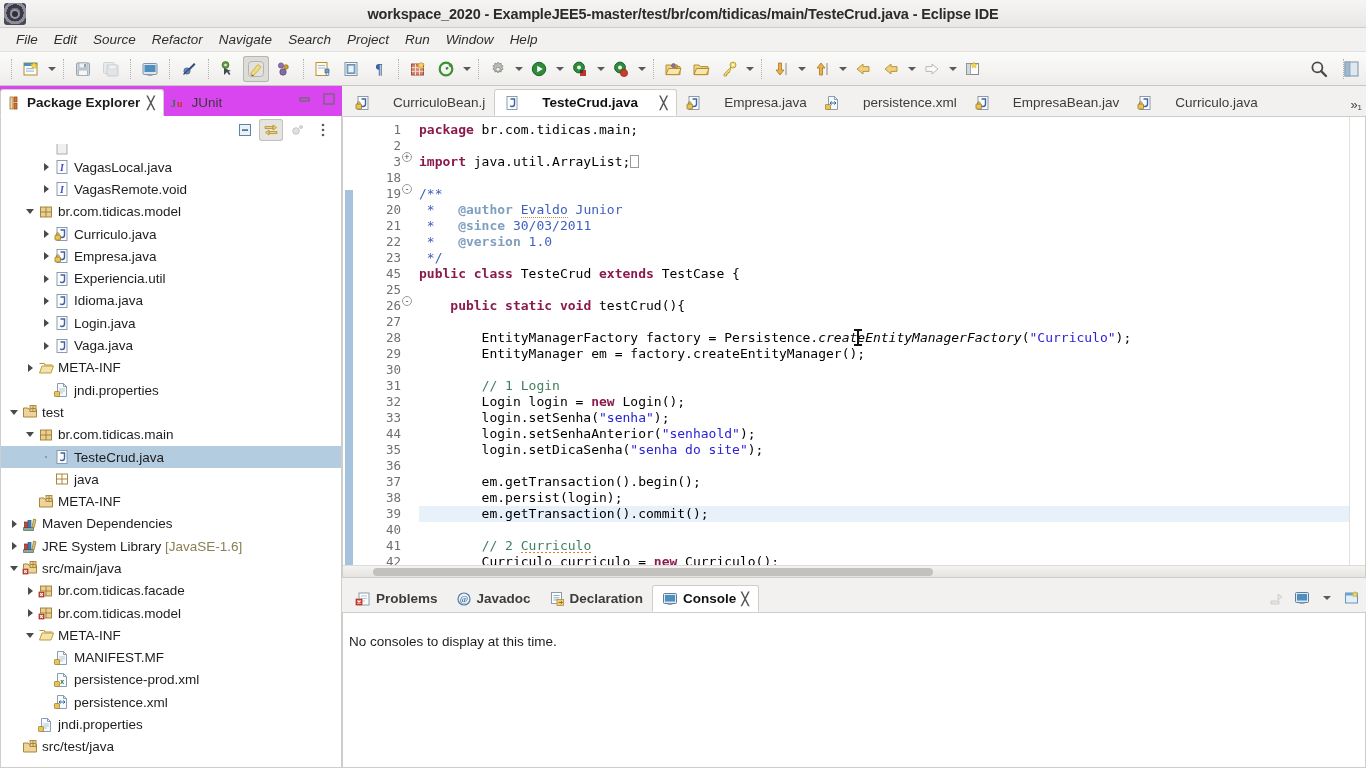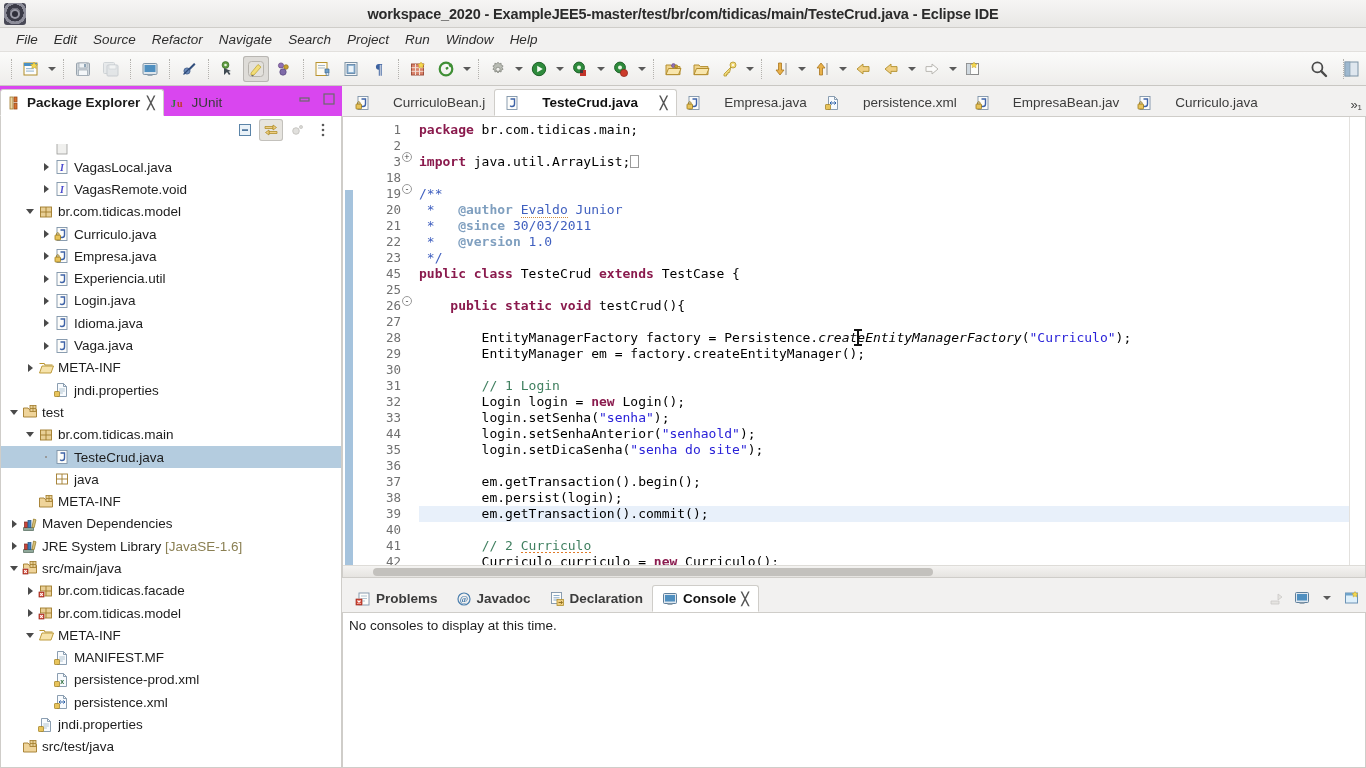--- a/index.html
+++ b/index.html
@@ -245,21 +245,21 @@
     cursor: default; border-radius: 3px 3px 0 0; white-space: nowrap; font-weight: bold;
   }
   .ctab.active { background: #fff; color: #111; font-weight: bold;
                  border: 1px solid #cfcdc9; border-bottom: 1px solid #fff; }
   .ctab .xg { font-size: 12px; color: #555; }
   .console-tools { position: absolute; right: 2px; bottom: 3px; display: flex; align-items: center; gap: 1px; }
   .ctb { width: 24px; height: 22px; display:flex; align-items:center; justify-content:center; border-radius:3px; cursor: default; }
   .console-body {
     position: absolute; left: 0; right: 0; top: 30px; bottom: 0;
     background: #fff; border: 1px solid #cfcdc9;
-    font-size: 13.5px; color: #1d1d1d; padding: 5px 6px;
+    font-size: 13.5px; color: #1d1d1d; padding: 21px 6px;
   }
 
   svg { display: block; }
 </style>
 </head>
 <body>
 
 <div class="titlebar">
   <div class="title-logo"></div>
   <div class="title-text">workspace_2020 - ExampleJEE5-master/test/br/com/tidicas/main/TesteCrud.java - Eclipse IDE</div>
@@ -638,31 +638,31 @@
           <span class="tlabel">Experiencia.util</span>
         </div>
         <div class="trow">
           <span class="twist closed" style="margin-left: 38px;"></span>
           <span class="ticon">
             <svg width="16" height="16" viewBox="0 0 16 16">
               <rect x="3" y="1.5" width="10" height="13" fill="#fdfdfb" stroke="#7e93a8" stroke-width=".9"></rect>
               <path d="M6.5 4 h4 v5 q0 2.5 -2.5 2.5 q-1.3 0 -1.8 -.9" fill="none" stroke="#3f63a8" stroke-width="1.4"></path>
             </svg>
           </span>
+          <span class="tlabel">Idioma.java</span>
+        </div>
+        <div class="trow">
+          <span class="twist closed" style="margin-left: 38px;"></span>
+          <span class="ticon">
+            <svg width="16" height="16" viewBox="0 0 16 16">
+              <rect x="3" y="1.5" width="10" height="13" fill="#fdfdfb" stroke="#7e93a8" stroke-width=".9"></rect>
+              <path d="M6.5 4 h4 v5 q0 2.5 -2.5 2.5 q-1.3 0 -1.8 -.9" fill="none" stroke="#3f63a8" stroke-width="1.4"></path>
+            </svg>
+          </span>
           <span class="tlabel">Login.java</span>
-        </div>
-        <div class="trow">
-          <span class="twist closed" style="margin-left: 38px;"></span>
-          <span class="ticon">
-            <svg width="16" height="16" viewBox="0 0 16 16">
-              <rect x="3" y="1.5" width="10" height="13" fill="#fdfdfb" stroke="#7e93a8" stroke-width=".9"></rect>
-              <path d="M6.5 4 h4 v5 q0 2.5 -2.5 2.5 q-1.3 0 -1.8 -.9" fill="none" stroke="#3f63a8" stroke-width="1.4"></path>
-            </svg>
-          </span>
-          <span class="tlabel">Idioma.java</span>
         </div>
         <div class="trow">
           <span class="twist closed" style="margin-left: 38px;"></span>
           <span class="ticon">
             <svg width="16" height="16" viewBox="0 0 16 16">
               <rect x="3" y="1.5" width="10" height="13" fill="#fdfdfb" stroke="#7e93a8" stroke-width=".9"></rect>
               <path d="M6.5 4 h4 v5 q0 2.5 -2.5 2.5 q-1.3 0 -1.8 -.9" fill="none" stroke="#3f63a8" stroke-width="1.4"></path>
             </svg>
           </span>
           <span class="tlabel">Vaga.java</span>

